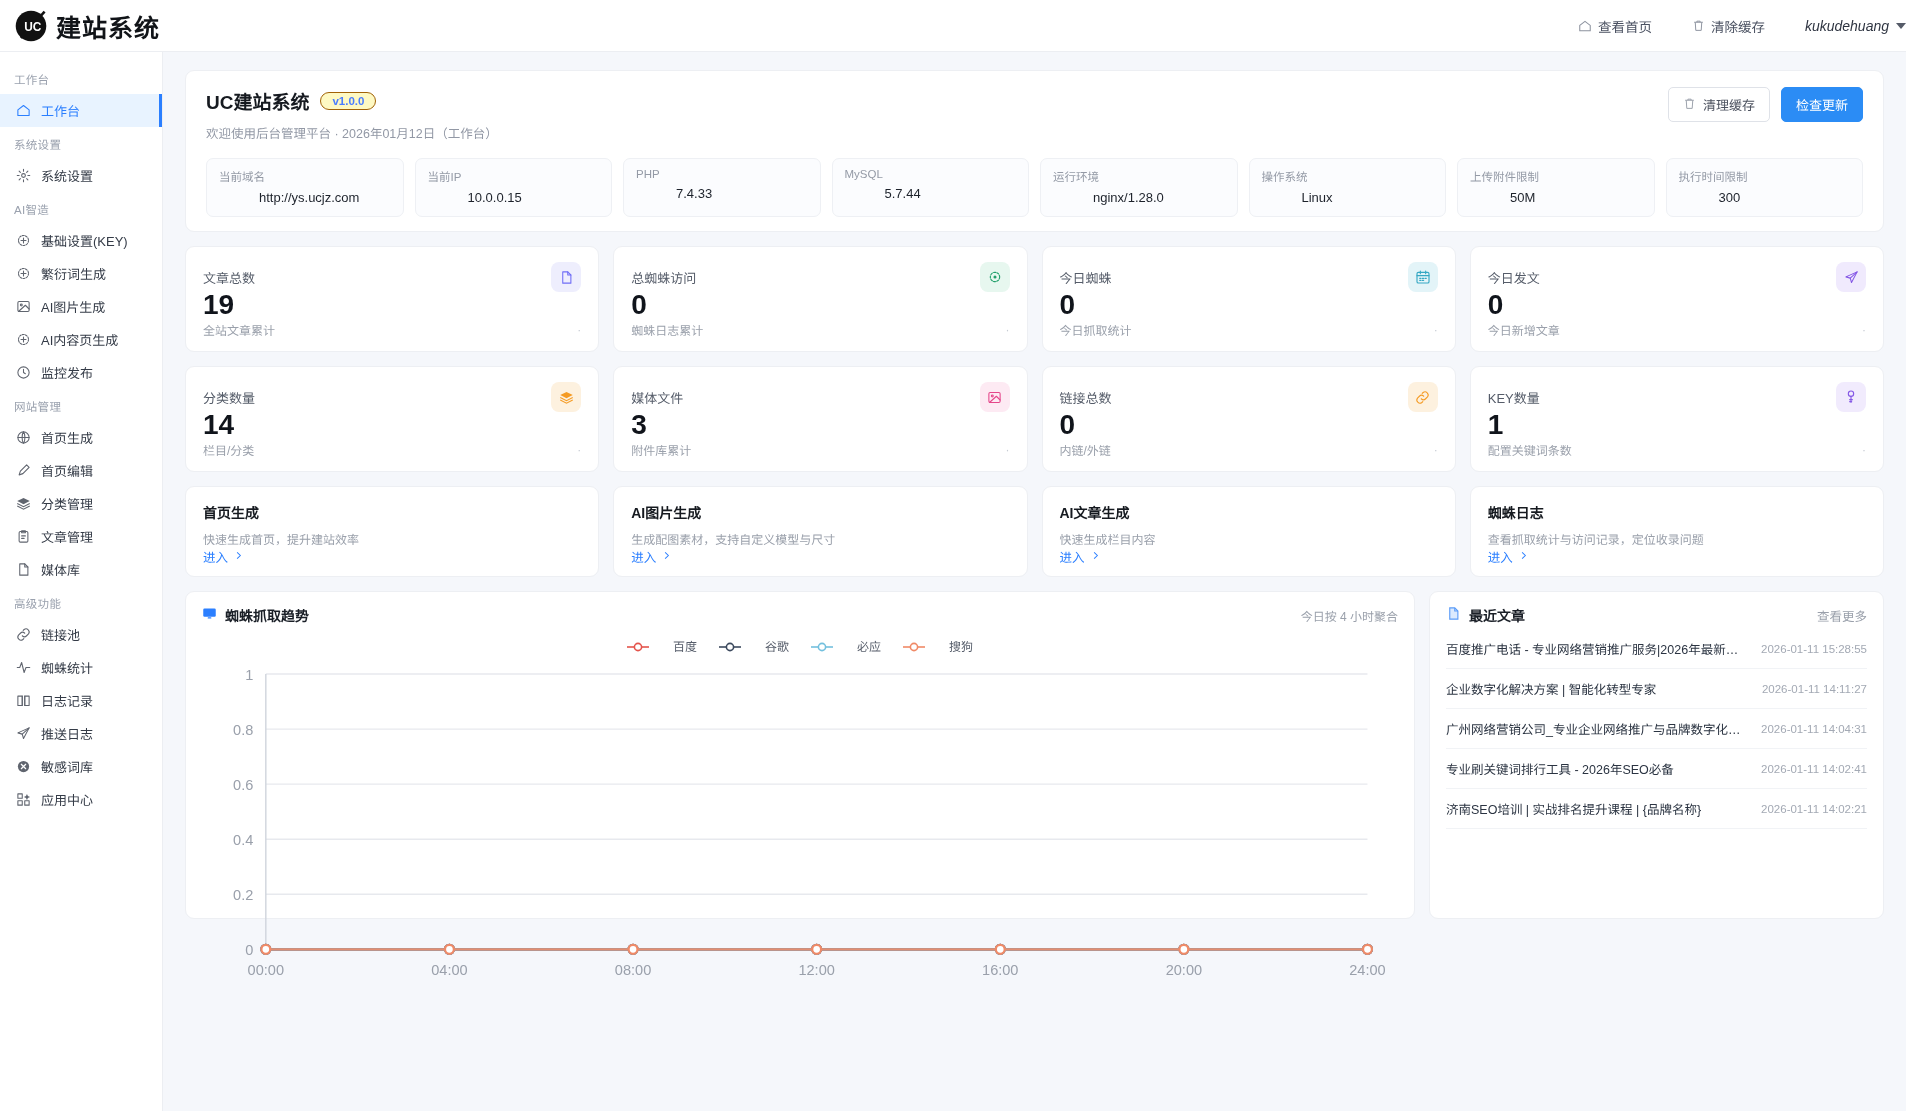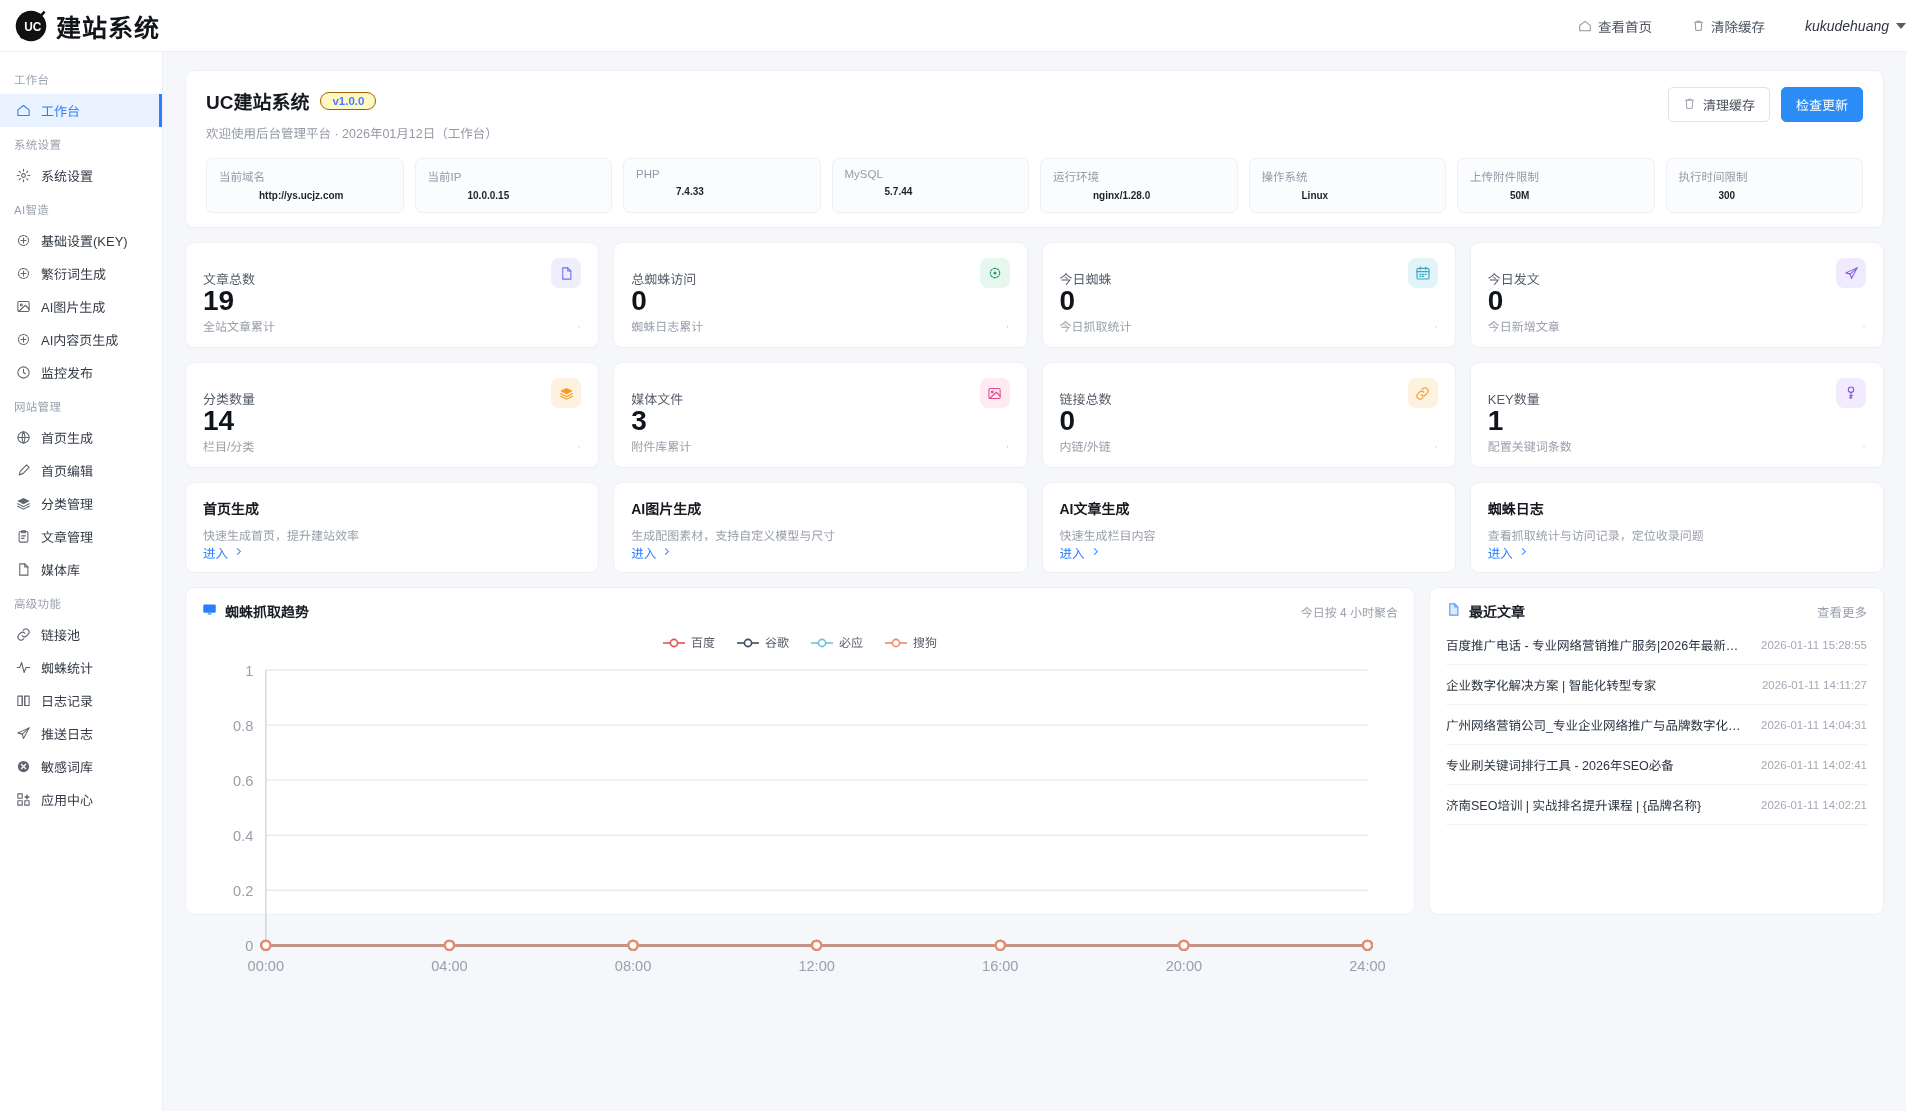--- a/index.html
+++ b/index.html
@@ -76,29 +76,29 @@
     display:flex; align-items:center; gap:7px; border:1px solid #dfe2e8; background:#fff; color:#4b515e;
   }
   .btn.primary { background:#2b8cf5; border-color:#2b8cf5; color:#fff; }
 
   .infostrip { display:flex; gap: 11px; margin-top: 16px; }
   .infobox {
     flex:1 1 0; background:#fbfcfe; border:1px solid #eef0f4; border-radius:7px;
     padding: 9px 12px 11px 12px; min-width:0;
   }
   .infobox .lab { font-size:11.5px; color:#949aa6; margin-bottom:6px; white-space:nowrap; overflow:hidden; text-overflow:ellipsis;}
-  .infobox .val { font-size:10px; color:#1d222b; font-weight:700; white-space:nowrap; overflow:hidden; text-overflow:ellipsis;padding-left:40px;}
+  .infobox .val { font-size:13px; color:#1d222b; font-weight:400; white-space:nowrap; overflow:hidden; text-overflow:ellipsis;padding-left:40px;}
 
   
   .stat-grid { display:grid; grid-template-columns: repeat(4, 1fr); gap: 14px; margin-bottom: 14px; }
   .stat {
     padding: 15px 17px 13px 17px; height: 106px; position:relative;
     display:flex; flex-direction:column; justify-content:space-between;
   }
-  .stat-head { display:flex; align-items:flex-end; justify-content:space-between; }
+  .stat-head { display:flex; align-items:center; justify-content:space-between; }
   .stat-title { font-size:13px; color:#555c69; font-weight:500; }
   .stat-ico { width:30px; height:30px; border-radius:8px; display:flex; align-items:center; justify-content:center; }
   .stat-val { font-size:28px; font-weight:700; color:#10141b; line-height:1; margin-top:-4px; }
   .stat-foot { display:flex; align-items:center; justify-content:space-between; }
   .stat-sub { font-size:12px; color:#9aa0ab; }
   .stat-dot { font-size:12px; color:#c7ccd4; }
 
   
   .quick-grid { display:grid; grid-template-columns: repeat(4, 1fr); gap: 14px; margin-bottom: 14px; }
   .quick { padding: 15px 17px 14px 17px; height: 91px; display:flex; flex-direction:column; }
@@ -107,21 +107,21 @@
   .quick-link { margin-top:auto; font-size:12.5px; color:#2b7fff; display:flex; align-items:center; gap:5px; cursor:pointer; }
 
   
   .bottom { display:flex; gap:14px; height: 328px; }
   .chart-card { flex: 1 1 auto; padding: 13px 16px 8px 16px; display:flex; flex-direction:column; min-width:0; }
   .panel-head { display:flex; align-items:center; justify-content:space-between; }
   .panel-title { display:flex; align-items:center; gap:8px; font-size:14px; font-weight:700; color:#1a1f27; }
   .panel-meta { font-size:12px; color:#9aa0ab; }
   .panel-more { font-size:12.5px; color:#9aa0ab; cursor:pointer; }
   .legend { display:flex; align-items:center; justify-content:center; gap:22px; margin-top:12px; }
-  .legend-item { display:flex; align-items:center; gap:6px; font-size:12px; color:#585f6c; cursor:pointer;text-align:right; }
+  .legend-item { display:flex; align-items:center; gap:24px; font-size:12px; color:#585f6c; cursor:pointer;text-align:right; }
   .legend-mark { width:22px; height:10px; position:relative; display:block; }
   .chart-wrap { flex:1 1 auto; position:relative; margin-top:6px; }
 
   .recent-card { width: 455px; flex:0 0 455px; padding: 13px 16px 0 16px; display:flex; flex-direction:column; }
   .recent-list { margin-top: 4px; }
   .recent-row {
     display:flex; align-items:center; justify-content:space-between; gap:12px;
     padding: 10px 0 10px 0; border-bottom: 1px solid #f1f3f6;
   }
   .recent-title {

